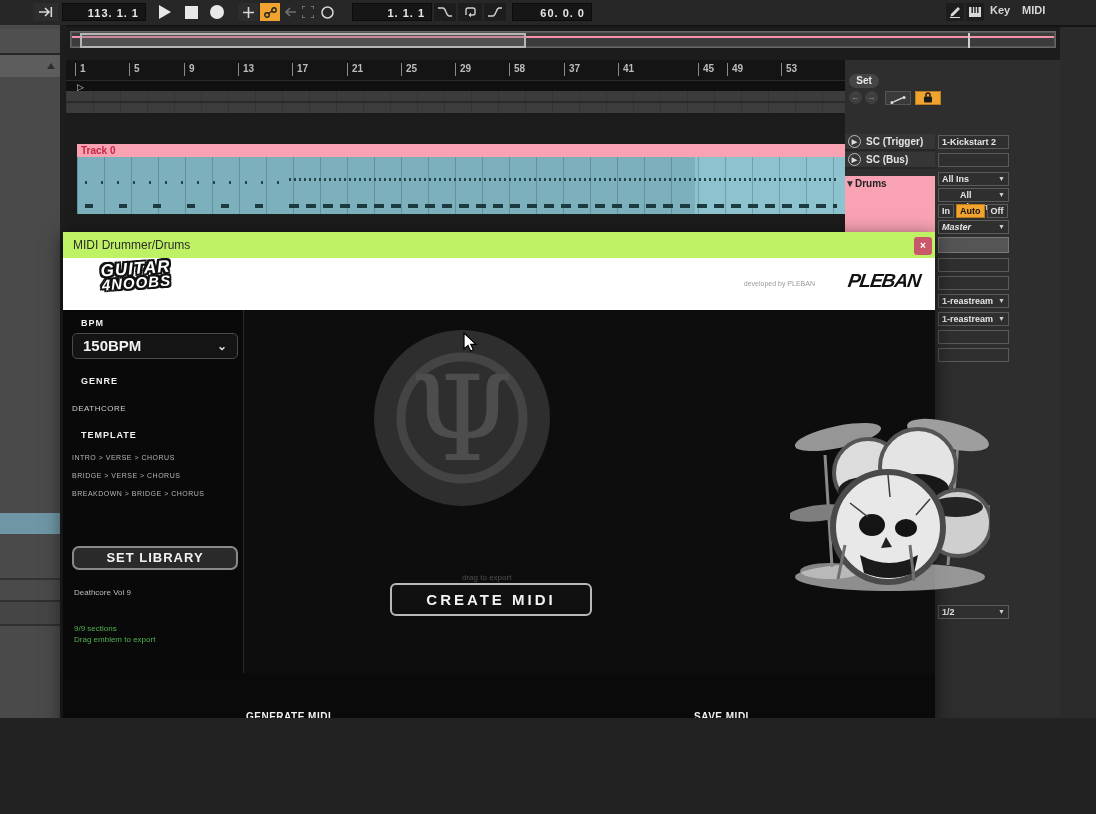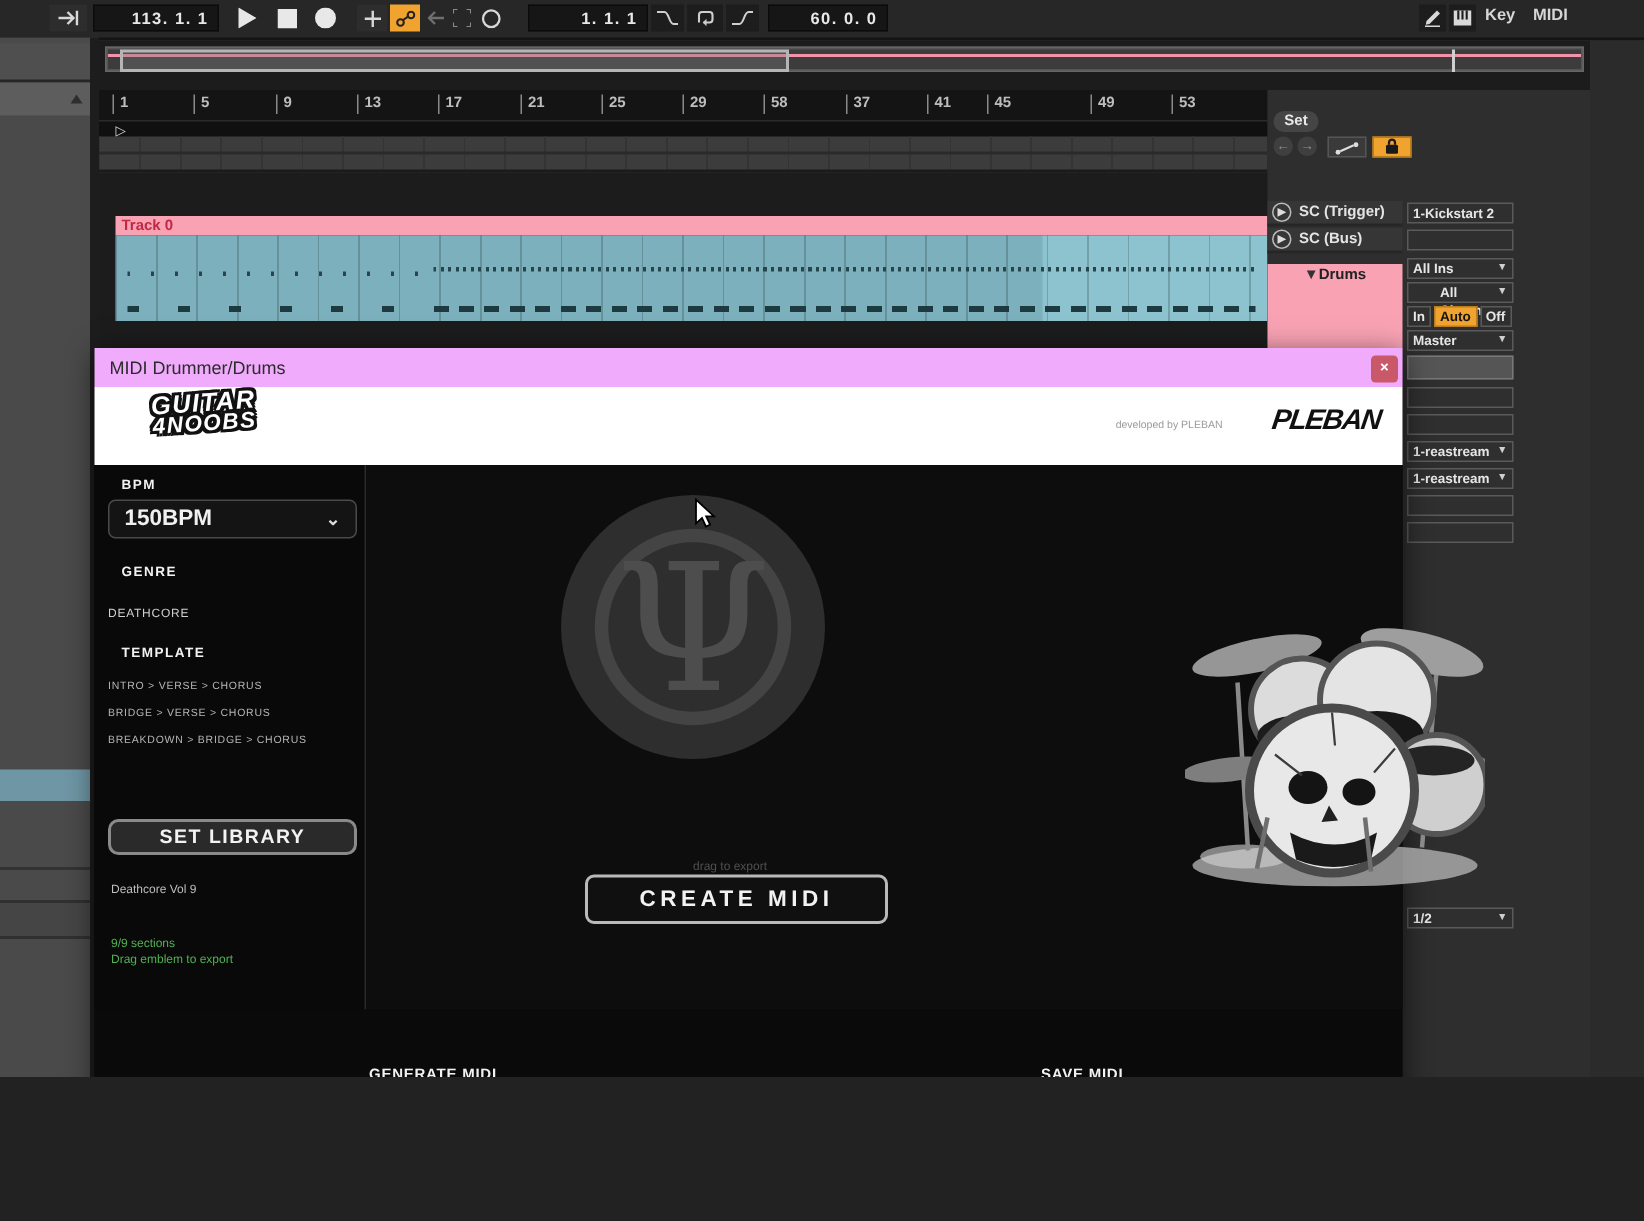--- a/index.html
+++ b/index.html
@@ -66,36 +66,36 @@
   .nav-circle{position:absolute;top:31px;width:13px;height:13px;border-radius:50%;background:#3f3f3f;
     color:#8f8f8f;font-size:9px;text-align:center;line-height:13px;}
   .xfade-btn{position:absolute;left:40px;top:31px;width:26px;height:14px;background:#3a3a3a;border:1px solid #555;box-sizing:border-box;}
   .lock-btn{position:absolute;left:70px;top:31px;width:26px;height:14px;background:#f0a32f;border:1px solid #b97d1d;
     box-sizing:border-box;color:#1a1a1a;font-size:9px;text-align:center;line-height:12px;}
   .trow{position:absolute;left:0;width:90px;height:15px;background:#363636;border-bottom:2px solid #262626;
     color:#e4e4e4;font-size:10px;font-weight:bold;line-height:15px;}
   .trow .ticon{display:inline-block;width:11px;height:11px;border:1px solid #bbb;border-radius:50%;
     font-size:7px;text-align:center;line-height:11px;color:#ddd;margin:1px 5px 0 3px;vertical-align:top;}
   .drums-block{position:absolute;left:0;top:116px;width:90px;height:82px;background:#f9a2b4;}
-  .drums-row{color:#222;font-size:10px;font-weight:bold;line-height:15px;text-align:center;}
+  .drums-row{color:#222;font-size:10px;font-weight:bold;line-height:15px;}
   .drums-row .ticon{border-color:#333;color:#333;}
 
   
   .iobox{position:absolute;left:872px;width:71px;height:14px;background:#2f2f2f;border:1px solid #5a5a5a;
     box-sizing:border-box;color:#e6e6e6;font-size:9px;font-weight:bold;line-height:12px;padding:0 3px;}
   .iobox .dd{float:right;font-size:7px;color:#cfcfcf;}
   .monitor{position:absolute;left:872px;width:71px;height:14px;display:flex;gap:2px;}
   .mon-seg{background:#2f2f2f;border:1px solid #5a5a5a;box-sizing:border-box;color:#e6e6e6;
     font-size:9px;font-weight:bold;line-height:12px;padding:0 3px;}
   .mon-seg.on{background:#f0a32f;color:#151515;border-color:#b97d1d;}
   .meterbox{position:absolute;left:872px;width:71px;height:16px;background:#555;border:1px solid #777;box-sizing:border-box;}
 
   
   .plugin{left:63px;top:232px;width:872px;height:528px;background:#0d0d0d;box-shadow:0 4px 18px rgba(0,0,0,.6);}
-  .pl-titlebar{position:absolute;left:0;top:0;width:100%;height:26px;background:#f0abfc;
+  .pl-titlebar{position:absolute;left:0;top:0;width:100%;height:26px;background:#bef264;
     color:#2b2b2b;font-size:12px;line-height:26px;padding-left:10px;box-sizing:border-box;}
   .pl-close{position:absolute;right:3px;top:5px;width:18px;height:18px;background:#c9586a;border-radius:3px;
     color:#fff;font-size:10px;font-weight:bold;text-align:center;line-height:18px;}
   .pl-header{position:absolute;left:0;top:26px;width:100%;height:52px;background:#fff;}
   .g4n-logo{position:absolute;left:38px;top:3px;transform:rotate(-4deg);text-align:center;
     font-weight:bold;font-style:italic;color:#fff;letter-spacing:1px;
     text-shadow:-2px -2px 0 #111,2px -2px 0 #111,-2px 2px 0 #111,2px 2px 0 #111,0 -2px 0 #111,0 2px 0 #111,-2px 0 0 #111,2px 0 0 #111;}
   .g4n-l1{font-size:17px;line-height:15px;}
   .g4n-l2{font-size:15px;line-height:14px;}
   .devby{position:absolute;right:120px;top:22px;color:#9a9a9a;font-size:7px;}
@@ -243,21 +243,21 @@
       <span class="rmark" style="left:63px">5</span>
       <span class="rmark" style="left:118px">9</span>
       <span class="rmark" style="left:172px">13</span>
       <span class="rmark" style="left:226px">17</span>
       <span class="rmark" style="left:281px">21</span>
       <span class="rmark" style="left:335px">25</span>
       <span class="rmark" style="left:389px">29</span>
       <span class="rmark" style="left:443px">58</span>
       <span class="rmark" style="left:498px">37</span>
       <span class="rmark" style="left:552px">41</span>
-      <span class="rmark" style="left:592px">45</span>
+      <span class="rmark" style="left:632px">45</span>
       <span class="rmark" style="left:661px">49</span>
       <span class="rmark" style="left:715px">53</span>
     </div>
 
     <div class="scrub">
       <span class="scrub-arrow">▷</span>
     </div>
     <div class="gridrows">
         <div class="gridrow-split"></div>
       </div>
@@ -305,21 +305,21 @@
 
       <div class="iobox" style="top:75px;left:93px;">1-Kickstart 2</div>
       <div class="iobox" style="top:93px;left:93px;"></div>
       <div class="iobox" style="top:112px;left:93px;"><span class="dd">▼</span><span>All Ins</span></div>
       <div class="iobox" style="top:128px;left:93px;padding-left:21px;"><span class="dd">▼</span><span>All Channe</span></div>
       <div class="monitor" style="top:144px;left:93px;">
         <span class="mon-seg">In</span>
         <span class="mon-seg on">Auto</span>
         <span class="mon-seg">Off</span>
       </div>
-      <div class="iobox" style="top:160px;left:93px;"><span class="dd">▼</span><span>Master</span></div>
+      <div class="iobox" style="top:160px;left:93px;font-style:italic;"><span class="dd">▼</span><span>Master</span></div>
       <div class="meterbox" style="top:177px;left:93px;"></div>
 
       <div class="iobox" style="top:198px;left:93px;"></div>
       <div class="iobox" style="top:216px;left:93px;"></div>
       <div class="iobox" style="top:234px;left:93px;"><span class="dd">▼</span><span>1-reastream</span></div>
       <div class="iobox" style="top:252px;left:93px;"><span class="dd">▼</span><span>1-reastream</span></div>
       <div class="iobox" style="top:270px;left:93px;"></div>
       <div class="iobox" style="top:288px;left:93px;"></div>
 
       <div class="iobox" style="top:545px;left:93px;"><span class="dd">▼</span><span>1/2</span></div>

